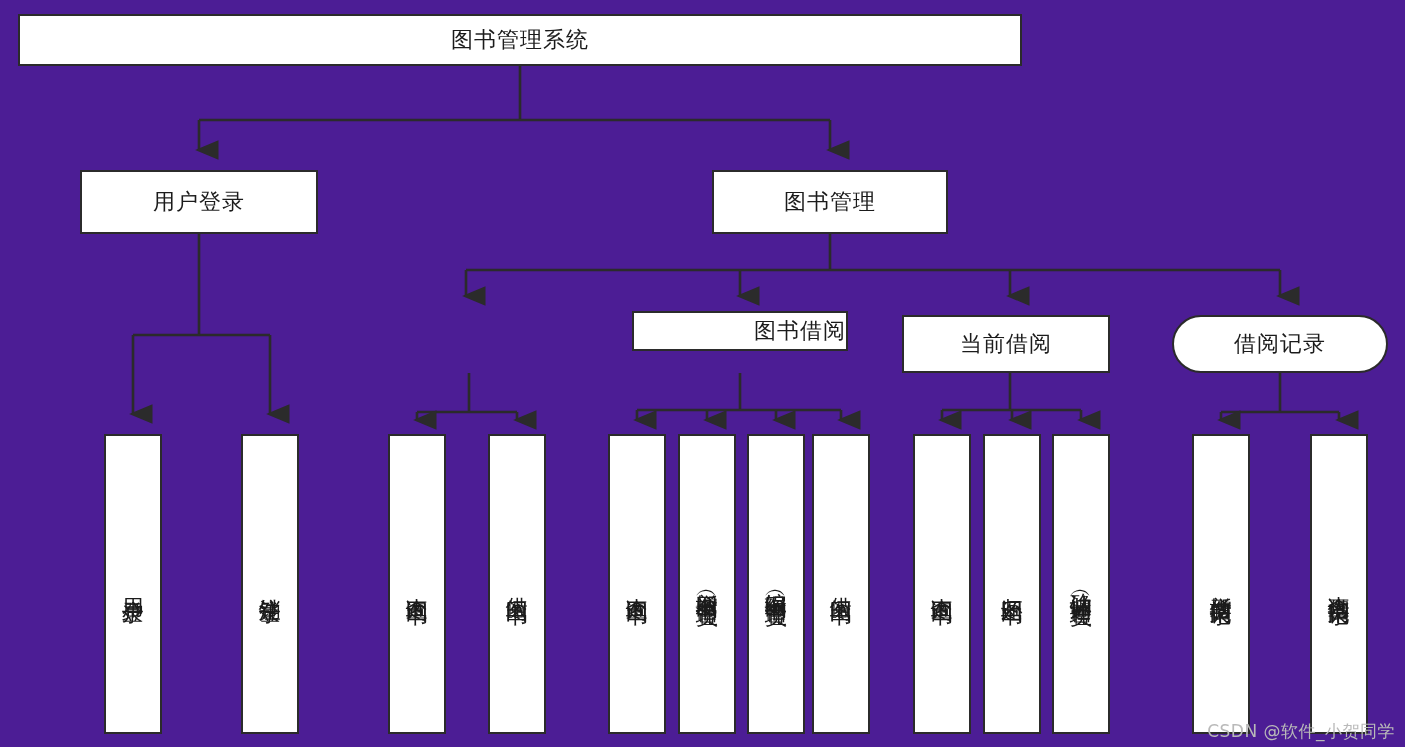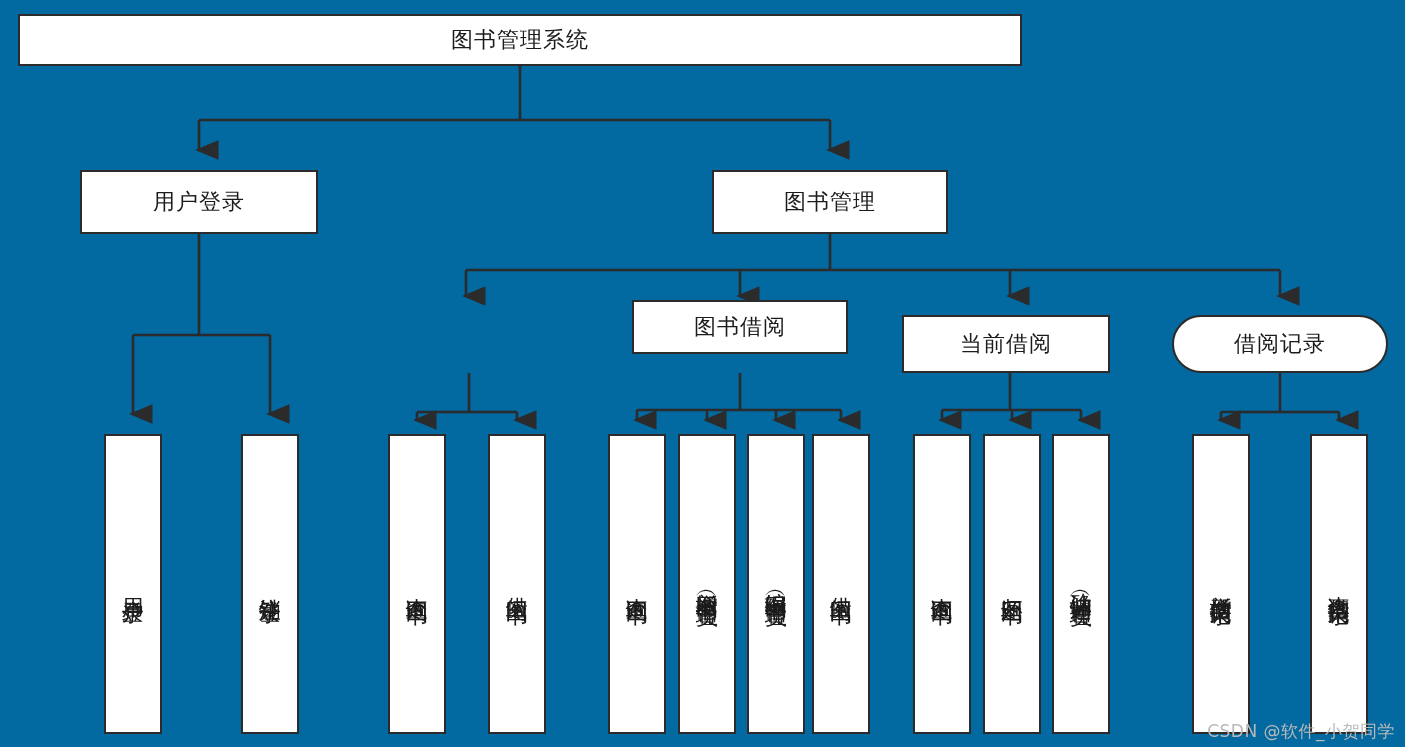--- a/index.html
+++ b/index.html
@@ -7,21 +7,21 @@
     padding: 0;
     background: #ffffff;
   }
   body {
     font-family: "DejaVu Sans", "Liberation Sans", sans-serif;
   }
   #canvas {
     position: relative;
     width: 1405px;
     height: 747px;
-    background: #0369a1;
+    background: #4c1d95;
     overflow: hidden;
   }
   #edges {
     position: absolute;
     left: 0;
     top: 0;
     width: 1405px;
     height: 747px;
   }
   .node {
@@ -141,21 +141,21 @@
     <span>图书管理系统</span>
   </div>
 
   <div class="node node-h" id="node-l2-0" style="left: 80px; top: 170px; width: 238px; height: 64px;">
     <span>用户登录</span>
   </div>
   <div class="node node-h" id="node-l2-1" style="left: 712px; top: 170px; width: 236px; height: 64px;">
     <span>图书管理</span>
   </div>
 
-  <div class="node node-h" id="node-l3-1" style="left: 632px; top: 300px; width: 216px; height: 54px;">
+  <div class="node node-h" id="node-l3-1" style="left: 632px; top: 311px; width: 216px; height: 40px; justify-content: flex-end;">
     <span>图书借阅</span>
   </div>
   <div class="node node-h" id="node-l3-2" style="left: 902px; top: 315px; width: 208px; height: 58px;">
     <span>当前借阅</span>
   </div>
   <div class="node node-h" id="node-l3-3" style="left: 1172px; top: 315px; width: 216px; height: 58px; border-radius: 29px;">
     <span>借阅记录</span>
   </div>
 
   <div class="node node-v" id="node-leaf-0" style="left: 104px; top: 434px; width: 58px; height: 300px;">

